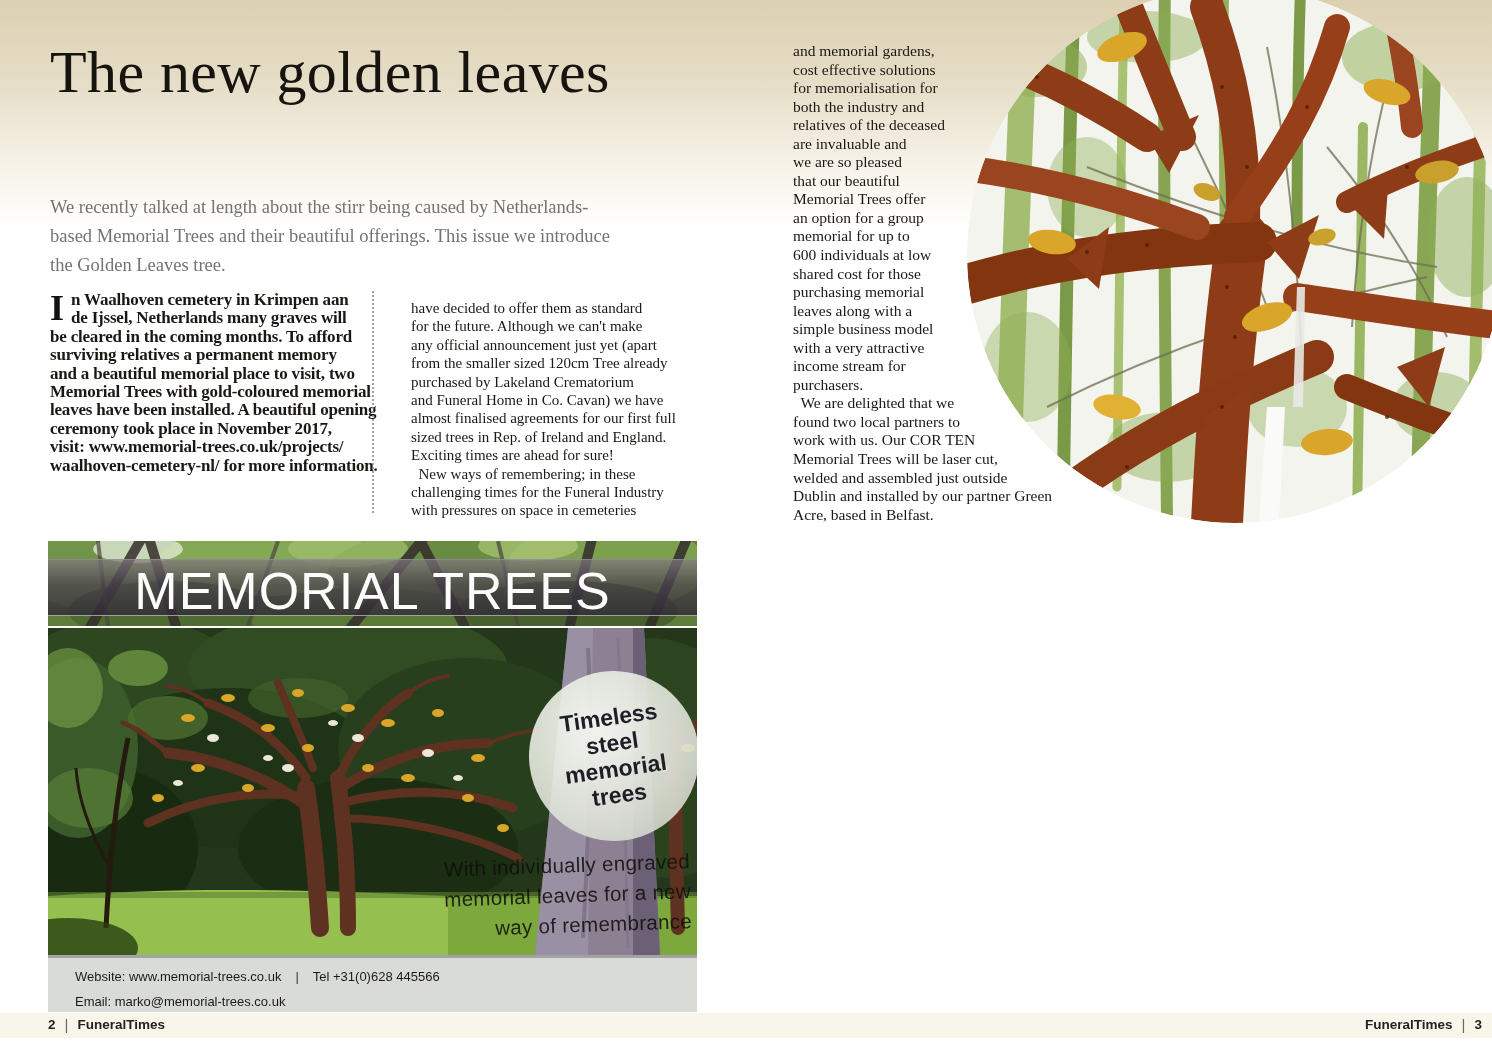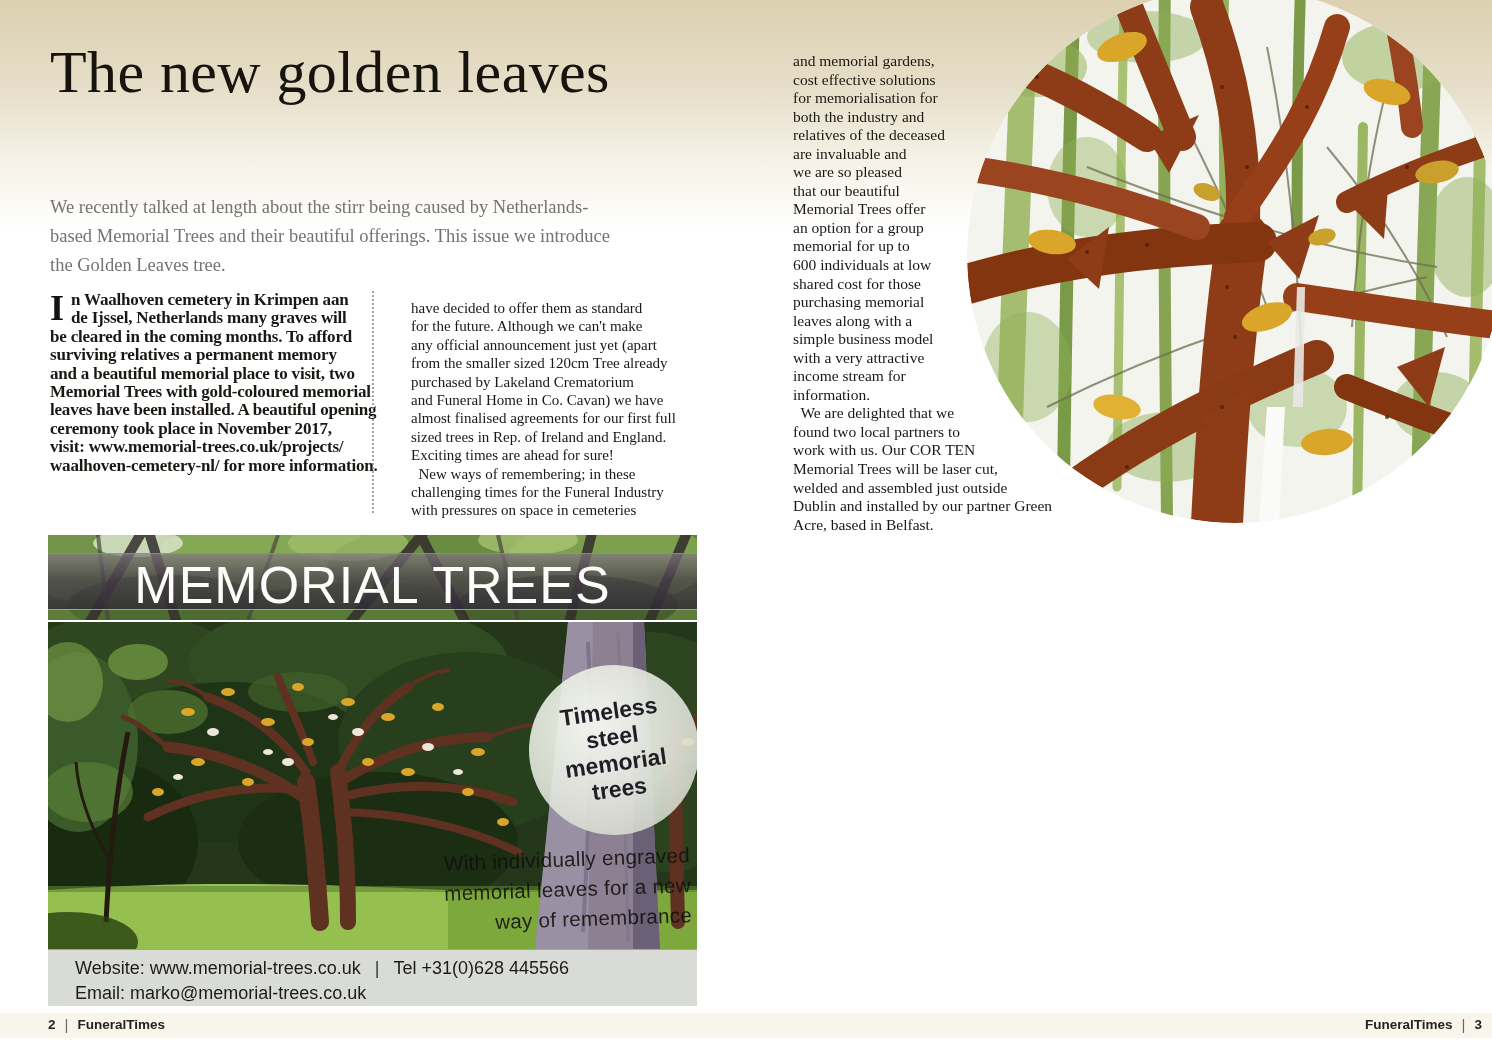--- a/index.html
+++ b/index.html
@@ -14,48 +14,48 @@
   .intro{position:absolute;left:50px;top:193px;font-size:18.5px;line-height:29px;color:#737373;}
   .cols{position:absolute;left:50px;top:291px;width:650px;height:224px;}
   .col{font-size:15px;line-height:18.4px;color:#1b1713;}
   .col1{position:absolute;left:0;top:0;width:322px;}
   .col1 .bold{font-weight:700;font-size:17px;letter-spacing:-.2px;}
   .col2{position:absolute;left:333px;top:8px;width:330px;margin-left:28px;}
   .divider{position:absolute;left:322px;top:0;height:222px;border-left:2px dotted #8f8d88;opacity:.8;}
   .dropcap{float:left;font-weight:700;font-size:36px;line-height:33px;margin:1px 7px 0 0;color:#141210;}
 
   
-  .rcol{position:absolute;left:793px;top:52px;width:330px;font-size:15.5px;line-height:18.55px;color:#1b1713;}
+  .rcol{position:absolute;left:793px;top:42px;width:330px;font-size:15.5px;line-height:18.55px;color:#1b1713;}
 
   
   .circle-photo{position:absolute;left:967px;top:-13px;width:536px;height:536px;border-radius:50%;overflow:hidden;}
   .circle-photo svg{display:block;width:536px;height:536px;}
 
   
   .ad{position:absolute;left:48px;top:535px;width:649px;}
-  .ad-banner{position:relative;width:649px;height:85px;overflow:hidden;}
+  .ad-banner{position:relative;width:649px;height:85px;overflow:hidden;margin-top:6px;}
   .ad-banner svg{display:block;width:649px;height:85px;}
   .banner-band{position:absolute;left:0;top:18px;width:649px;height:55px;
                background:linear-gradient(180deg,rgba(130,120,130,.70) 0%,rgba(72,62,76,.74) 45%,rgba(48,42,54,.80) 100%);
                border-top:1px solid rgba(220,215,225,.5);border-bottom:1px solid rgba(220,215,225,.45);}
   .banner-title{position:absolute;left:0;top:24px;width:649px;text-align:center;
                 font-family:"Liberation Sans",sans-serif;font-weight:400;font-size:52px;line-height:52px;
                 color:#fcfcfa;letter-spacing:1px;}
   .ad-photo{position:relative;width:649px;height:327px;margin-top:2px;overflow:hidden;}
   .ad-photo svg{display:block;width:649px;height:327px;}
   .badge{position:absolute;left:481px;top:43px;width:170px;height:170px;border-radius:50%;
          background:radial-gradient(circle at 42% 34%,rgba(246,248,242,.95) 0%,rgba(226,230,220,.90) 55%,rgba(204,210,198,.86) 100%);
          display:flex;align-items:center;justify-content:center;transform:rotate(-8deg);}
   .badge-text{font-family:"Liberation Sans",sans-serif;font-weight:700;font-size:23px;line-height:26px;
               text-align:center;color:#1f1e26;}
   .tagline{position:absolute;right:6px;top:224px;width:340px;text-align:right;transform:rotate(-2deg);
            font-family:"Liberation Sans",sans-serif;font-size:20.5px;line-height:30px;letter-spacing:.3px;
            color:#12100d;opacity:.88;}
-  .contact{width:649px;height:57px;background:#d9dbd7;border-top:1px solid #a3a3a3;box-sizing:border-box;
-           padding:6px 0 0 27px;font-family:"Liberation Sans",sans-serif;font-size:18px;line-height:25px;color:#1d1b18;}
+  .contact{width:649px;height:57px;background:#d9dbd7;border-top:3px solid #a3a3a3;box-sizing:border-box;
+           padding:6px 0 0 27px;font-family:"Liberation Sans",sans-serif;font-size:13px;line-height:25px;color:#1d1b18;}
   .contact .sep{display:inline-block;margin:0 14px;color:#3a3835;}
 
   
   .footband{position:absolute;left:0;top:1013px;width:100%;height:25px;background:#f8f5ea;}
   .footer{position:absolute;top:1017px;display:flex;align-items:center;gap:9px;
           font-family:"Liberation Sans",sans-serif;font-size:13.5px;font-weight:700;color:#262220;}
   .footer .fsep{font-weight:400;color:#6b6862;font-size:15px;line-height:13px;}
   .footer-left{left:48px;}
   .footer-right{right:52px;}
 </style>
@@ -212,21 +212,21 @@
       <div class="line">Memorial Trees offer</div>
       <div class="line">an option for a group</div>
       <div class="line">memorial for up to</div>
       <div class="line">600 individuals at low</div>
       <div class="line">shared cost for those</div>
       <div class="line">purchasing memorial</div>
       <div class="line">leaves along with a</div>
       <div class="line">simple business model</div>
       <div class="line">with a very attractive</div>
       <div class="line">income stream for</div>
-      <div class="line">information.</div>
+      <div class="line">purchasers.</div>
       <div class="line">  We are delighted that we</div>
       <div class="line">found two local partners to</div>
       <div class="line">work with us. Our COR TEN</div>
       <div class="line">Memorial Trees will be laser cut,</div>
       <div class="line">welded and assembled just outside</div>
       <div class="line">Dublin and installed by our partner Green</div>
       <div class="line">Acre, based in Belfast.</div>
     </div>
 
   <div class="ad">

